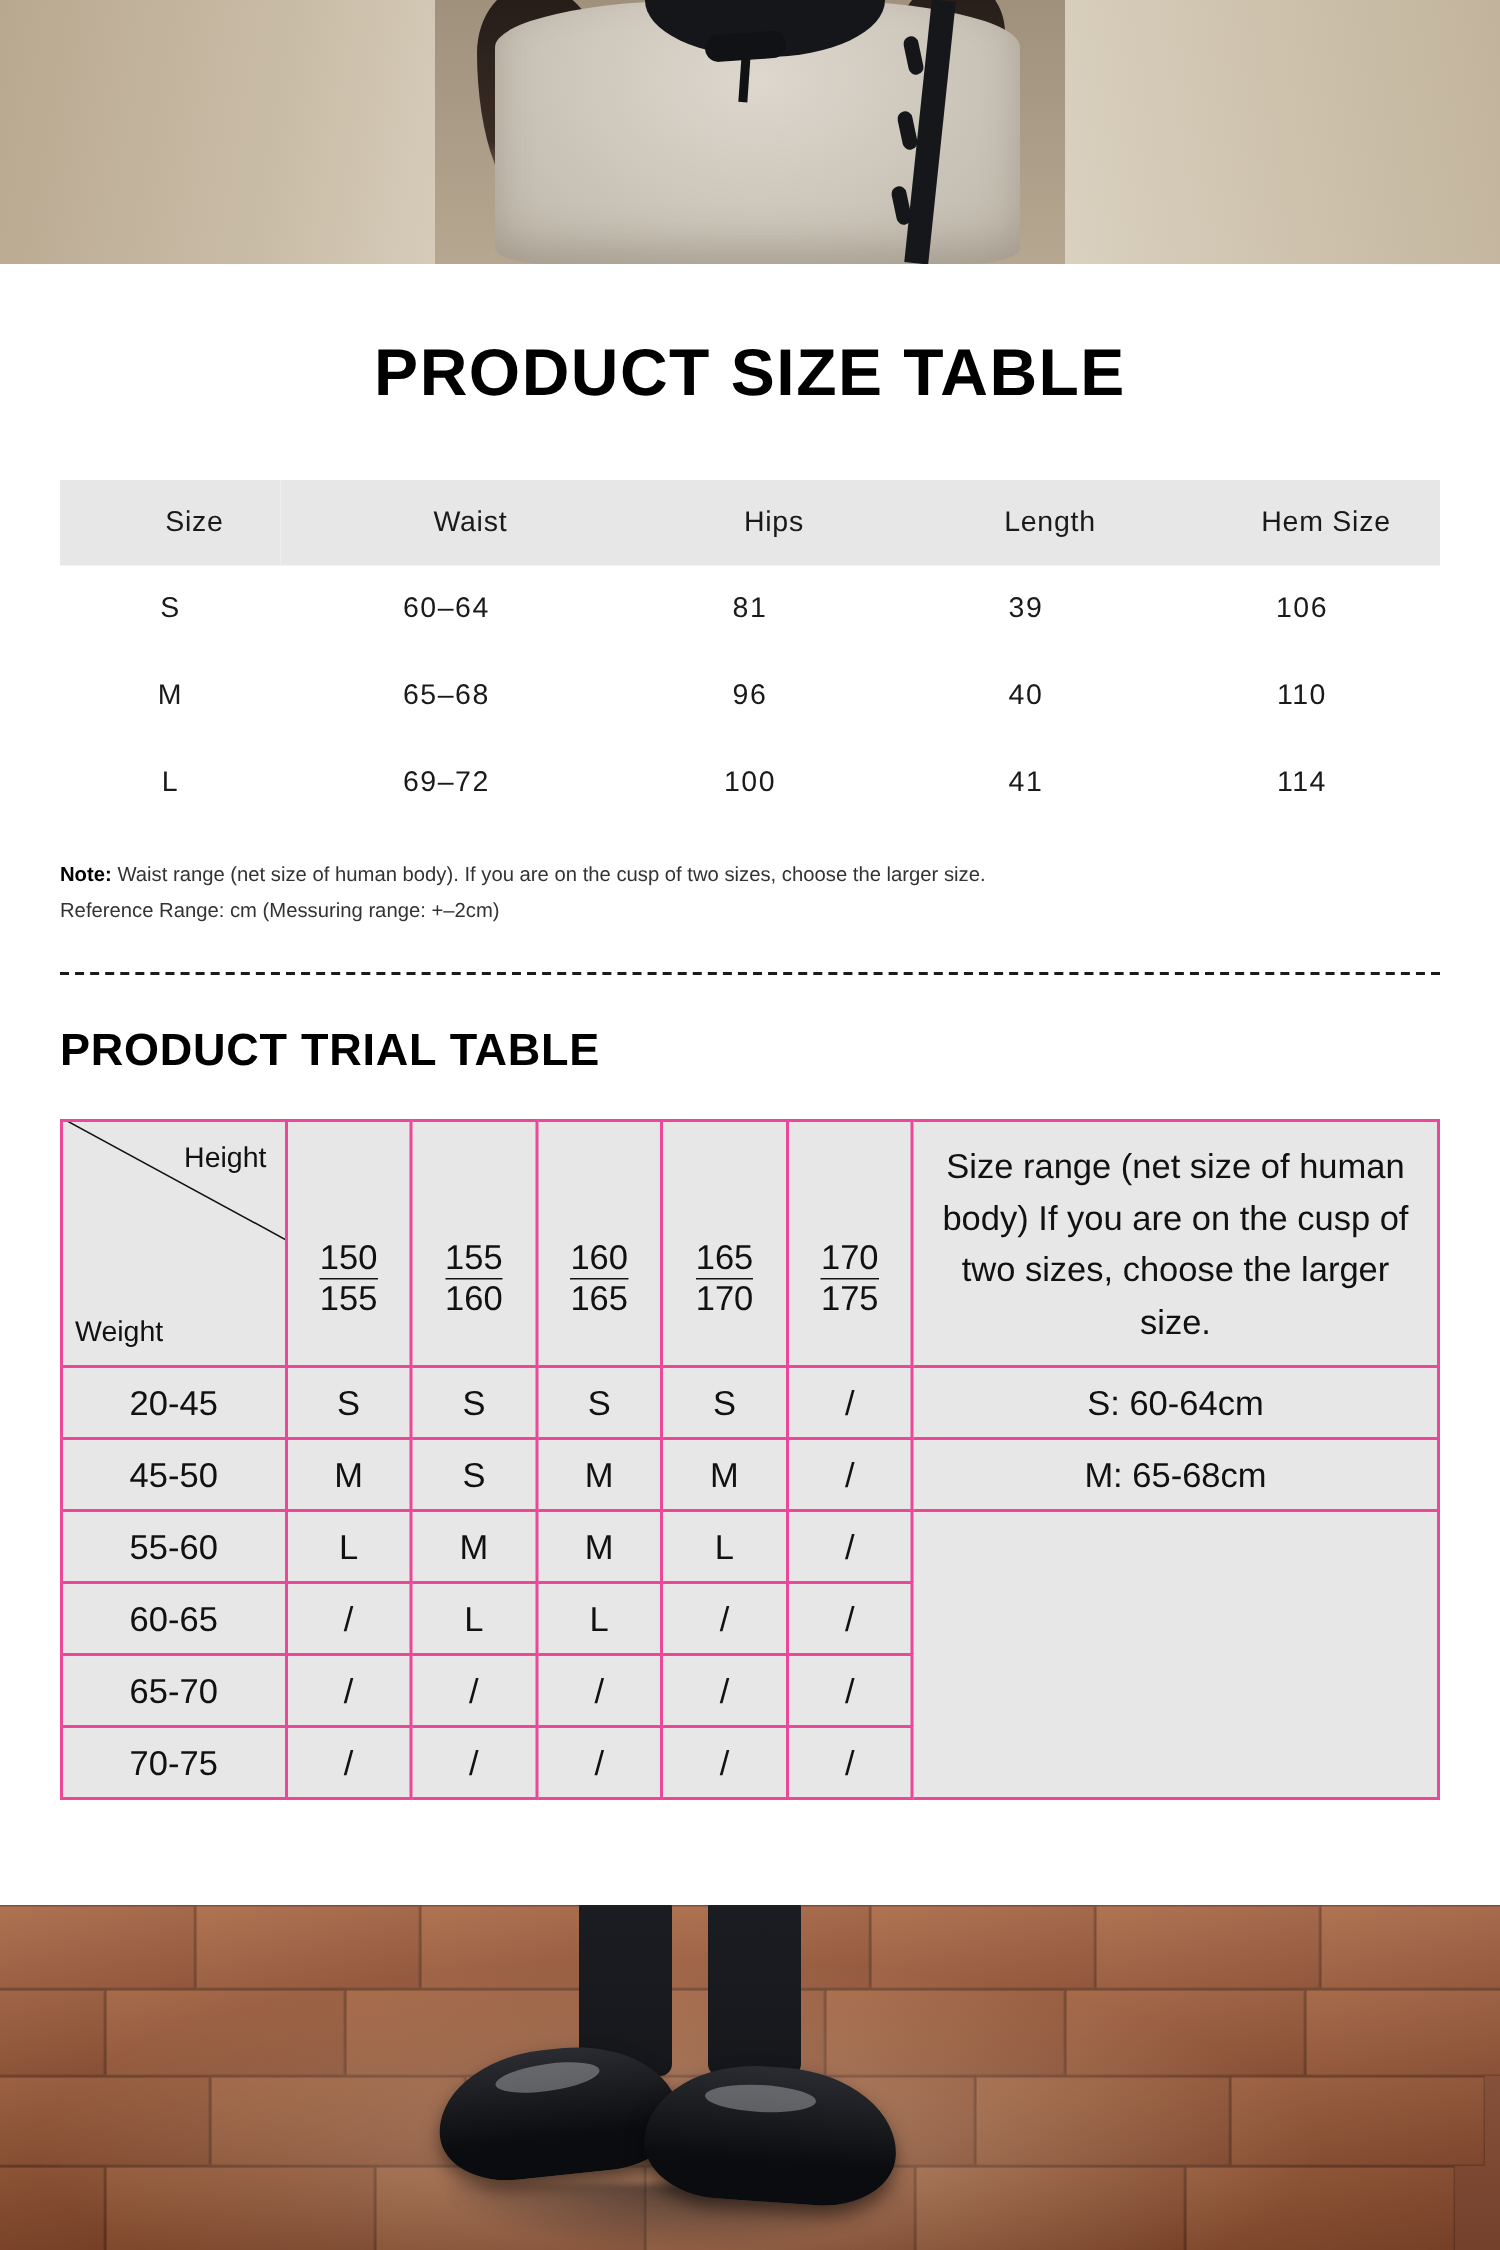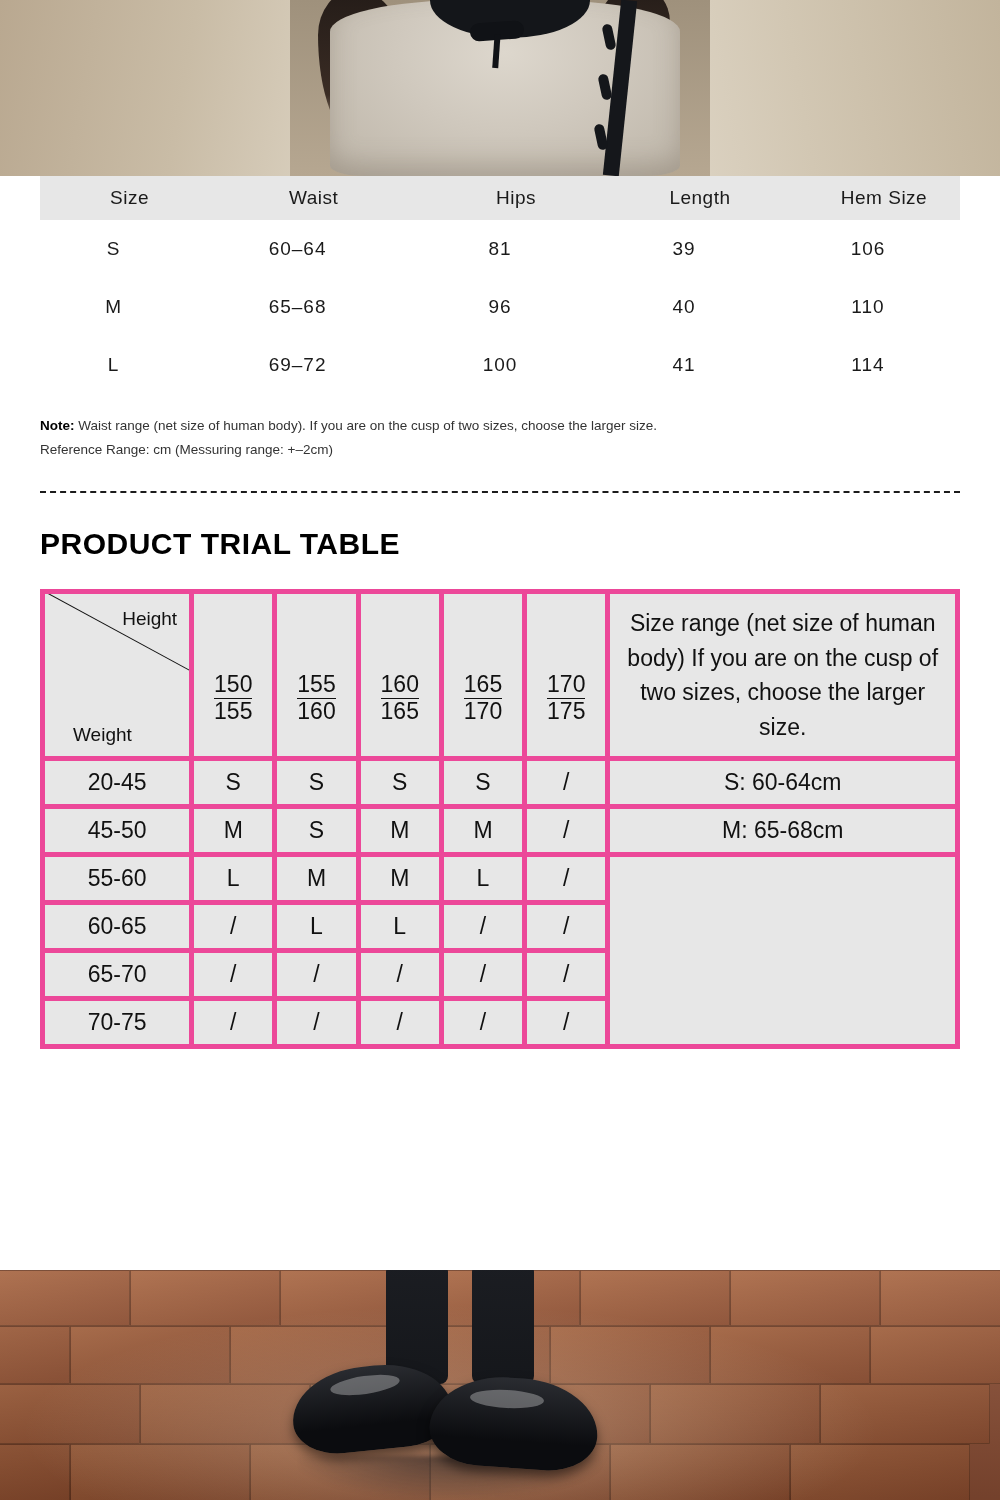--- a/index.html
+++ b/index.html
@@ -101,21 +101,21 @@
     width: 920px;
     border-collapse: collapse;
     margin: 0 auto;
     table-layout: fixed;
   }
   table.size-table thead th {
     background: #e7e7e7;
     font-size: 19px;
     font-weight: normal;
     color: #1a1a1a;
-    height: 44px;
+    height: 57px;
     text-align: center;
     letter-spacing: .5px;
     padding-left: 33px;
   }
   table.size-table tbody td {
     height: 58px;
     text-align: center;
     font-size: 19px;
     color: #1a1a1a;
     letter-spacing: 1px;
@@ -150,21 +150,21 @@
 
   
   .trial-wrap { width: 920px; }
   table.trial {
     width: 920px;
     border-collapse: collapse;
     background: #e7e7e7;
     table-layout: fixed;
   }
   table.trial td {
-    border: 5px solid #ec4899;
+    border: 2px solid #ec4899;
     text-align: center;
     font-size: 23px;
     color: #111;
     height: 48px;
   }
   table.trial col.lab { width: 16.3%; }
   table.trial col.h   { width: 9.1%; }
   table.trial col.rng { width: 38.2%; }
 
   td.corner {
@@ -183,21 +183,21 @@
     width: 190px; height: 104px;
     border-top: 1px solid #111;
     transform-origin: 0 0;
     transform: rotate(28.5deg);
   }
   td.corner .h-lab {
     position: absolute; right: 12px; top: 14px;
     font-size: 19px;
   }
   td.corner .w-lab {
-    position: absolute; left: 28px; bottom: 10px;
+    position: absolute; left: 8px; bottom: 10px;
     font-size: 19px;
   }
   td.hcell {
     height: 86px !important;
     font-size: 22px;
     padding: 0;
   }
   .frac { display: inline-block; line-height: 1.12; }
   .frac .top { display: block; margin-top: 47px; }
   .frac .bot { display: block; border-top: 1px solid #111; }
@@ -287,20 +287,21 @@
   <div class="collar"></div>
   <div class="bow"></div>
   <div class="strap"></div>
   <div class="btn1"></div>
   <div class="btn2"></div>
   <div class="btn3"></div>
 </div>
 
 <div class="sheet">
 
+  <h1 class="main-title">PRODUCT SIZE TABLE</h1>
 
   <table class="size-table">
     <colgroup>
       <col class="c1">
         <col class="c2">
         <col class="c3">
         <col class="c4">
         <col class="c5">
     </colgroup>
     <thead>

